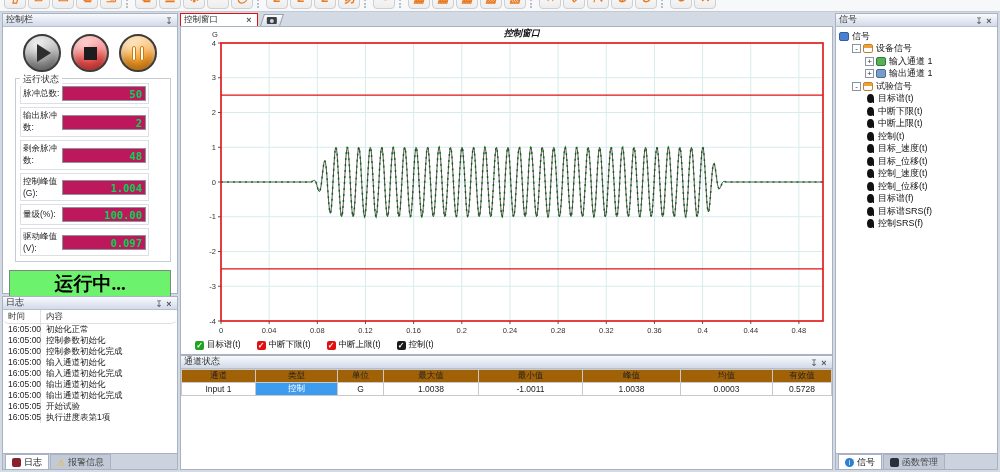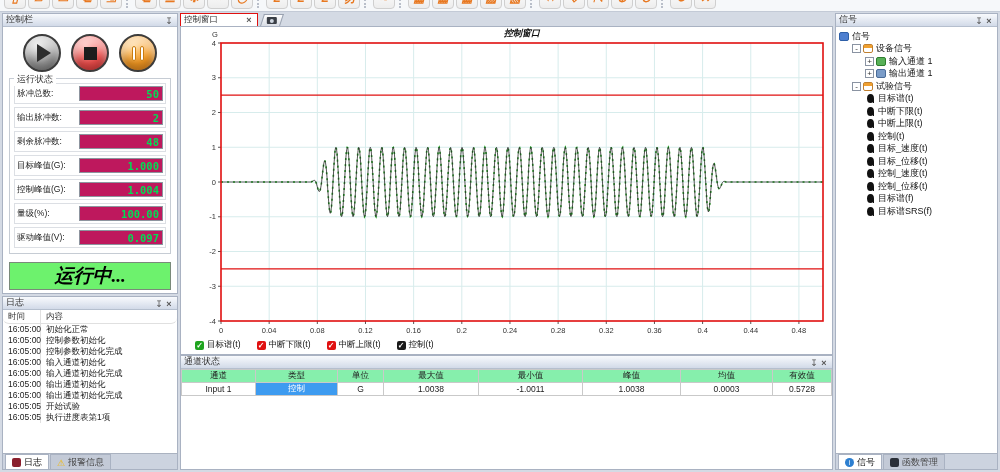--- a/index.html
+++ b/index.html
@@ -23,26 +23,26 @@
   #control-panel { left:2px; top:13px; width:176px; height:281px; }
   #ctl-buttons { display:flex; justify-content:center; gap:10px; padding:7px 0 4px 0; }
   .cbtn { width:38px; height:38px; border-radius:50%; border:2px solid #3c3c3c; display:flex; align-items:center; justify-content:center; box-shadow:inset 0 10px 8px rgba(255,255,255,.55), inset 0 -6px 8px rgba(0,0,0,.25); }
   .cbtn.play { background:radial-gradient(circle at 38% 30%, #e8e8e8, #9a9a9a 55%, #6f6f6f); }
   .cbtn.stop { background:radial-gradient(circle at 38% 30%, #ffb0ac, #f0504e 55%, #d23230); }
   .cbtn.pause { background:radial-gradient(circle at 38% 30%, #ffd28e, #f59a23 55%, #e2821a); }
   .glyph-play { width:0; height:0; border-left:14px solid #2e2e2e; border-top:9px solid transparent; border-bottom:9px solid transparent; margin-left:4px; }
   .glyph-stop { width:13px; height:13px; background:#1d1d1d; }
   .glyph-pause { display:flex; gap:4px; }
   .glyph-pause span { width:4px; height:15px; background:#fff; border:1px solid #c97c10; border-radius:2px; }
-  #status-group { margin:2px 6px 0 6px; border:1px solid #c6ccd4; padding:4px 4px 2px 4px; position:relative; }
+  #status-group { margin:2px 6px 0 12px; border:1px solid #c6ccd4; padding:4px 21px 2px 4px; position:relative; }
   #status-group .gtitle { position:absolute; top:-6px; left:4px; background:#fff; padding:0 3px; color:#333; }
   .srow { display:flex; align-items:center; border:1px solid #dcdfe4; background:#fff; padding:2px 2px; margin-bottom:3px; }
   .srow .lab { flex:1; font-size:8.5px; color:#222; }
   .lcd { width:84px; height:15px; background:#be185d; border:1px solid #8d949e; color:#00dd55; font-family:"DejaVu Sans Mono", monospace; font-size:10.5px; font-weight:bold; text-align:right; padding:1px 3px 0 0; }
-  #running-banner { margin:8px 6px 0 6px; height:28px; background:#6df26d; border:1px solid #7a8a7a; display:flex; align-items:center; justify-content:center; font-size:19px; font-weight:bold; color:#000; font-family:"Liberation Serif", serif;font-style:italic; }
+  #running-banner { margin:8px 6px 0 6px; height:28px; background:#6df26d; border:1px solid #7a8a7a; display:flex; align-items:center; justify-content:center; font-size:19px; font-weight:bold; color:#000; font-family:"Liberation Serif", serif; }
 
   
   #log-panel { left:2px; top:296px; width:176px; height:174px; display:flex; flex-direction:column; }
   #log-table { flex:1; overflow:hidden; position:relative; font-size:8.5px; }
   .lrow { display:flex; line-height:11px;border-radius:6px; }
   .lrow .c1 { width:38px; padding-left:5px; border-right:1px solid #e0e0e0; }
   .lrow .c2 { flex:1; padding-left:5px; }
   .lhead { border-bottom:1px solid #e0e0e0; color:#333; line-height:13px; }
   .tabbar { height:16px; background:#ccd3df; border-top:1px solid #aab2c0; display:flex; align-items:flex-end; padding-left:2px; gap:1px; }
   .btab { height:15px; display:flex; align-items:center; gap:3px; padding:0 6px; font-size:9px; color:#444; background:#c3cad7; border:1px solid #a9b2c2; border-bottom:none; }
@@ -58,21 +58,21 @@
   #snap-tab .cam:after { content:""; position:absolute; left:3px; top:1.5px; width:4px; height:4px; border-radius:50%; background:#cfd6e0; }
 
   #chart-panel { left:180px; top:26px; width:653px; height:329px; }
   #chart-svg { display:block; }
   #legend { position:absolute; left:14px; bottom:3px; display:flex; gap:16px; align-items:center; }
   .leg { display:flex; align-items:center; gap:3px; font-size:8.5px; color:#111; }
   .leg .box { width:9px; height:9px; border-radius:2px; color:#fff; font-size:8px; line-height:9px; text-align:center; font-weight:bold; }
 
   #channel-panel { left:180px; top:355px; width:653px; height:115px; display:flex; flex-direction:column; }
   #ch-table { width:100%; border-collapse:collapse; table-layout:fixed; font-size:8.5px; }
-  #ch-table th { background:#86efac; font-weight:normal; color:#222; }
+  #ch-table th { background:#a16207; font-weight:normal; color:#222; }
   #ch-table th, #ch-table td { border:1px solid #c9c9c9; height:13px; text-align:center; padding:0 2px; overflow:hidden; }
   td.type-hl { background:#3d9bf0; color:#fff; }
 
   
   #signal-panel { left:835px; top:13px; width:163px; height:457px; display:flex; flex-direction:column; }
   #tree { flex:1; overflow:hidden; padding:3px 0 0 3px; }
   .trow { display:flex; align-items:center; height:12.5px; font-size:9px; color:#111; white-space:nowrap; }
   .expander { width:9px; height:9px; border:1px solid #8a93a2; background:#fff; font-size:8px; line-height:7px; text-align:center; color:#333; margin-right:2px; flex:none; }
   .tico { width:10px; height:9px; border-radius:2px; margin-right:3px; flex:none; position:relative; }
   .tico.signal-root { background:#4d7fd0; border:1px solid #2d5fa8; }
@@ -150,24 +150,20 @@
           <span class="lab">脉冲总数:</span>
           <span class="lcd">50</span>
         </div>
         <div class="srow">
           <span class="lab">输出脉冲数:</span>
           <span class="lcd">2</span>
         </div>
         <div class="srow">
           <span class="lab">剩余脉冲数:</span>
           <span class="lcd">48</span>
-        </div>
-        <div class="srow">
-          <span class="lab">目标峰值(G):</span>
-          <span class="lcd">1.000</span>
         </div>
         <div class="srow">
           <span class="lab">控制峰值(G):</span>
           <span class="lcd">1.004</span>
         </div>
         <div class="srow">
           <span class="lab">量级(%):</span>
           <span class="lcd">100.00</span>
         </div>
         <div class="srow">
@@ -452,20 +448,24 @@
         <span>控制_位移(t)</span>
       </div>
       <div class="trow" style="padding-left: 26px;">
         <span class="tico signal-leaf"></span>
         <span>目标谱(f)</span>
       </div>
       <div class="trow" style="padding-left: 26px;">
         <span class="tico signal-leaf"></span>
         <span>目标谱SRS(f)</span>
       </div>
+      <div class="trow" style="padding-left: 26px;">
+        <span class="tico signal-leaf"></span>
+        <span>控制SRS(f)</span>
+      </div>
     </div>
   <div class="tabbar" id="sig-tabs">
       <div class="btab active">
         <span class="mini-ic" style="background: rgb(45, 127, 208); border-radius: 50%; color: rgb(255, 255, 255); font-size: 7px; text-align: center; line-height: 9px;">i</span>
         <span>信号</span>
       </div>
       <div class="btab">
         <span class="mini-ic" style="background: rgb(42, 47, 56);"></span>
         <span>函数管理</span>
       </div>

